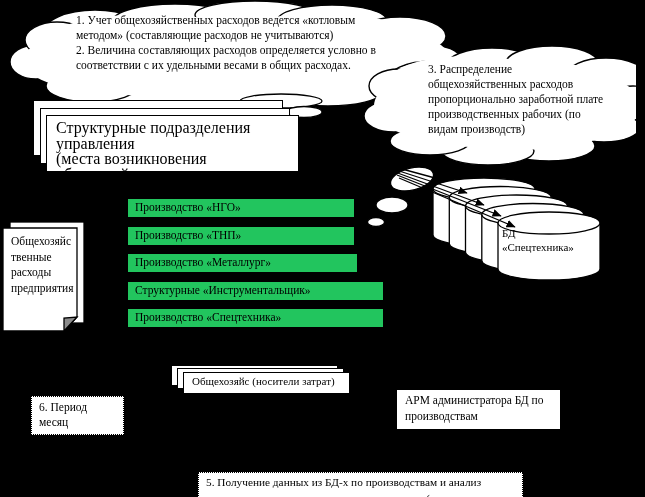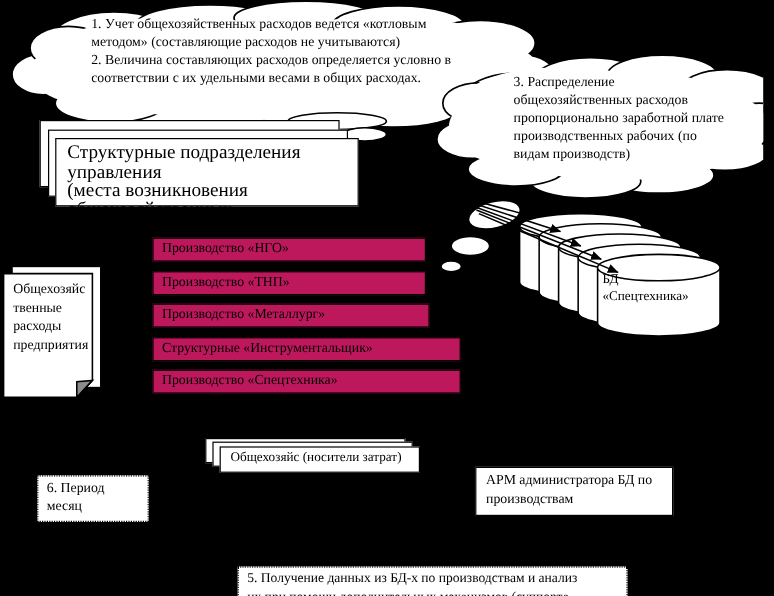--- a/index.html
+++ b/index.html
@@ -4,21 +4,21 @@
 <style>
   html,body{margin:0;padding:0;background:#000;}
   .stage{
     position:relative;width:636px;height:497px;background:#000;
     font-family:"Liberation Serif","DejaVu Serif",serif;color:#000;overflow:hidden;
   }
   .layer{position:absolute;left:0;top:0;z-index:1;}
   .txt{position:absolute;z-index:2;white-space:pre-line;line-height:15px;font-size:11.5px;}
   .box{position:absolute;z-index:2;background:#fff;border:1px solid #000;box-sizing:border-box;}
   .sheet{position:absolute;z-index:2;background:#fff;border:1px solid #000;box-sizing:border-box;}
-  .prod{position:absolute;z-index:2;background:#be185d;border:1px solid #000;box-sizing:border-box;
+  .prod{position:absolute;z-index:2;background:#22c55e;border:1px solid #000;box-sizing:border-box;
         font-size:11.5px;line-height:17px;padding-left:7px;white-space:nowrap;overflow:hidden;}
   .dotted{border:1.5px dotted #000;margin-top:36px;}
   .overSvg{position:absolute;z-index:3;white-space:pre-line;}
 </style>
 </head>
 <body>
 
 <div class="stage">
 
   <svg class="layer" width="645" height="497" viewBox="0 0 645 497">

